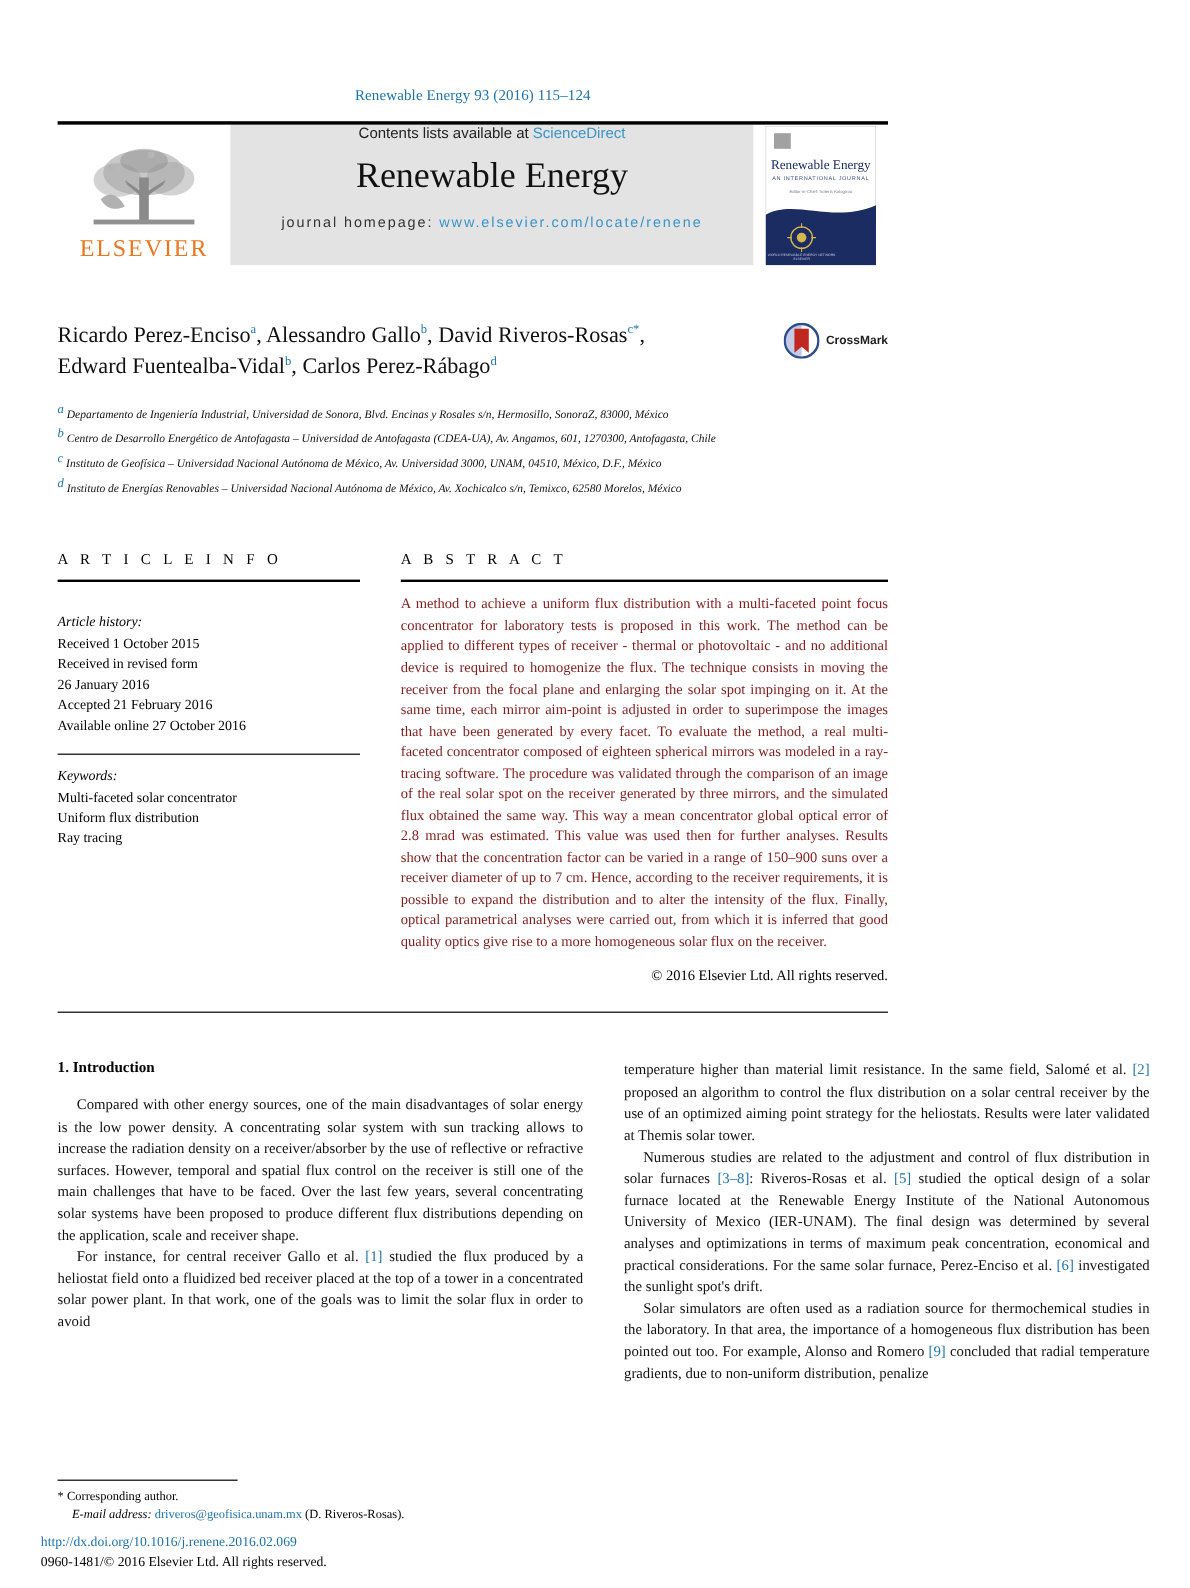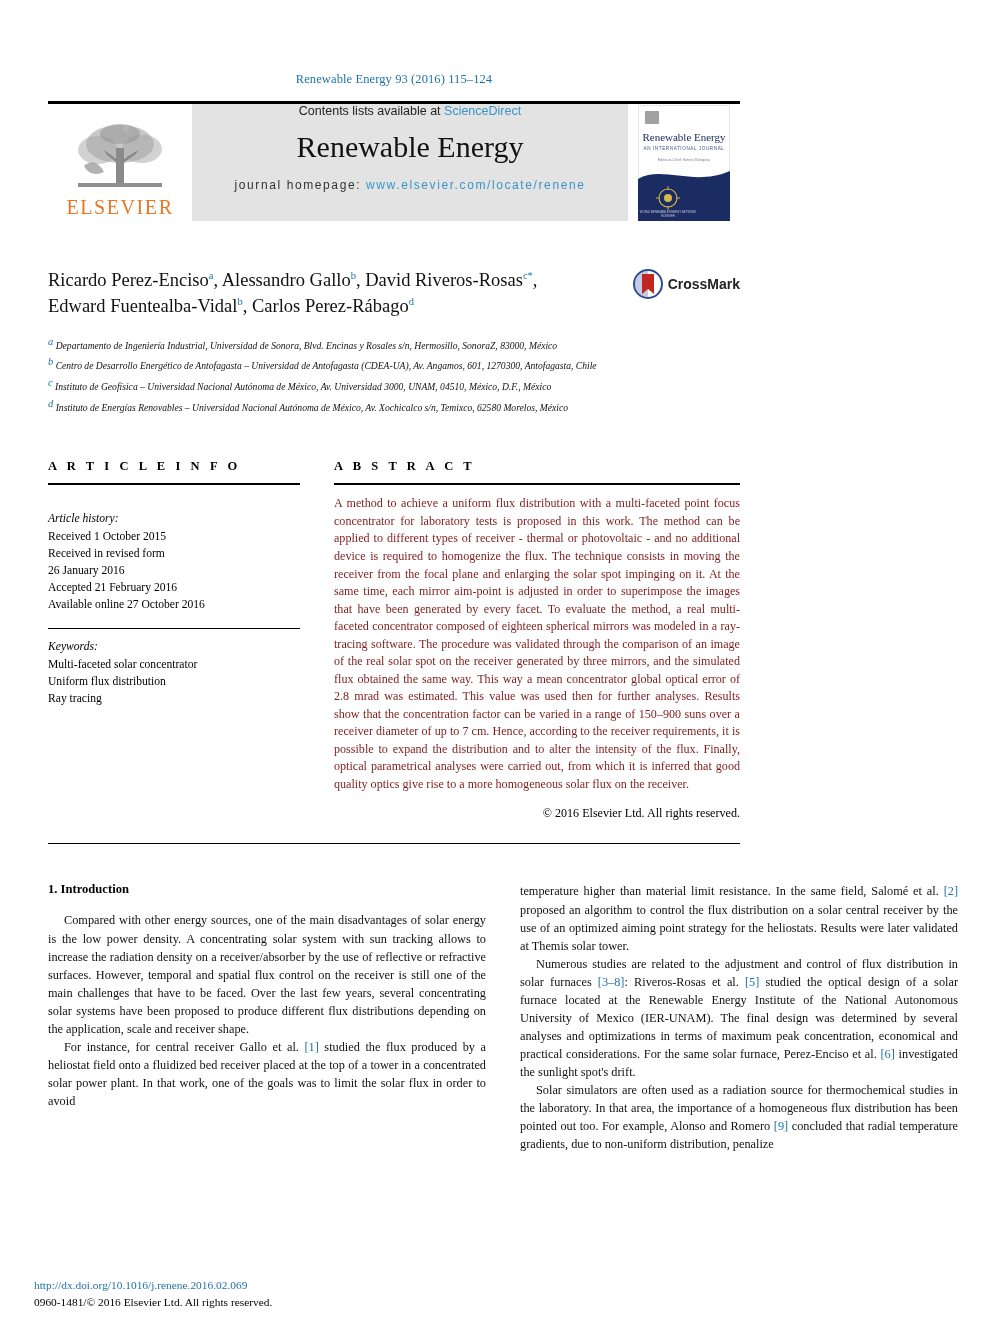--- a/index.html
+++ b/index.html
@@ -74,29 +74,29 @@
   .authors sup, .aff sup { color:#1f72a8; font-size:10.5px; vertical-align:super; }
   .star { color:#111; }
   .affiliations { margin-top:13px; }
   .aff {
     font-style:italic; font-size:9.6px; line-height:1.62; color:#111;
   }
   .crossmark {
     position:absolute; right:0; top:2px;
     display:flex; align-items:center; gap:5px;
   }
-  .crossmark-label { font-family:"Liberation Sans", sans-serif; font-weight:bold; font-size:14px; color:#222; }
+  .crossmark-label { font-family:"Liberation Sans", sans-serif; font-weight:bold; font-size:10px; color:#222; }
 
   
   .info-abstract { display:flex; margin-top:44px; gap:34px; }
   .col-info { width:252px; flex:0 0 252px; }
   .col-abstract { flex:1 1 auto; }
   .sec-head {
     font-family:"Liberation Serif", serif;
-    font-weight:bold; font-size:12.5px;
+    font-weight:normal; font-size:12.5px;
     letter-spacing:3.6px;
   }
   .rule { border-top:2px solid #000; margin-top:9px; }
   .hist-block { margin-top:25px; font-size:11.6px; line-height:1.48; }
   .hist-title, .kw-title { font-style:italic; }
   .kw-block { margin-top:9px; font-size:11.6px; line-height:1.48; }
   .kw-sep { border-top:1px solid #000; margin-top:15px; }
   .abstract-text {
     margin-top:10px;
     font-size:12.1px; line-height:1.45;
@@ -266,19 +266,28 @@
       <p class="para">For instance, for central receiver Gallo et al. <span class="ref">[1]</span> studied the flux produced by a heliostat field onto a fluidized bed receiver placed at the top of a tower in a concentrated solar power plant. In that work, one of the goals was to limit the solar flux in order to avoid</p>
     </div>
 
     <div class="bcol">
       <p class="para" style="text-indent:0">temperature higher than material limit resistance. In the same field, Salomé et al. <span class="ref">[2]</span> proposed an algorithm to control the flux distribution on a solar central receiver by the use of an optimized aiming point strategy for the heliostats. Results were later validated at Themis solar tower.</p>
       <p class="para">Numerous studies are related to the adjustment and control of flux distribution in solar furnaces <span class="ref">[3–8]</span>: Riveros-Rosas et al. <span class="ref">[5]</span> studied the optical design of a solar furnace located at the Renewable Energy Institute of the National Autonomous University of Mexico (IER-UNAM). The final design was determined by several analyses and optimizations in terms of maximum peak concentration, economical and practical considerations. For the same solar furnace, Perez-Enciso et al. <span class="ref">[6]</span> investigated the sunlight spot's drift.</p>
       <p class="para">Solar simulators are often used as a radiation source for thermochemical studies in the laboratory. In that area, the importance of a homogeneous flux distribution has been pointed out too. For example, Alonso and Romero <span class="ref">[9]</span> concluded that radial temperature gradients, due to non-uniform distribution, penalize</p>
     </div>
   </div>
 
+  <div class="footnote-area">
+    <div class="fn-rule"></div>
+    <div class="fn-line">*  Corresponding author.</div>
+    <div class="fn-line" style="padding-left:12px">
+      <span class="lbl">E-mail address:</span>
+      <span class="fn-mail">driveros@geofisica.unam.mx</span>
+      <span>(D. Riveros-Rosas).</span>
+    </div>
+  </div>
 
   <div class="footer-block">
     <div class="doi">http://dx.doi.org/10.1016/j.renene.2016.02.069</div>
     <div class="issn">0960-1481/© 2016 Elsevier Ltd. All rights reserved.</div>
   </div>
 
 </div>
 
 </body></html>

